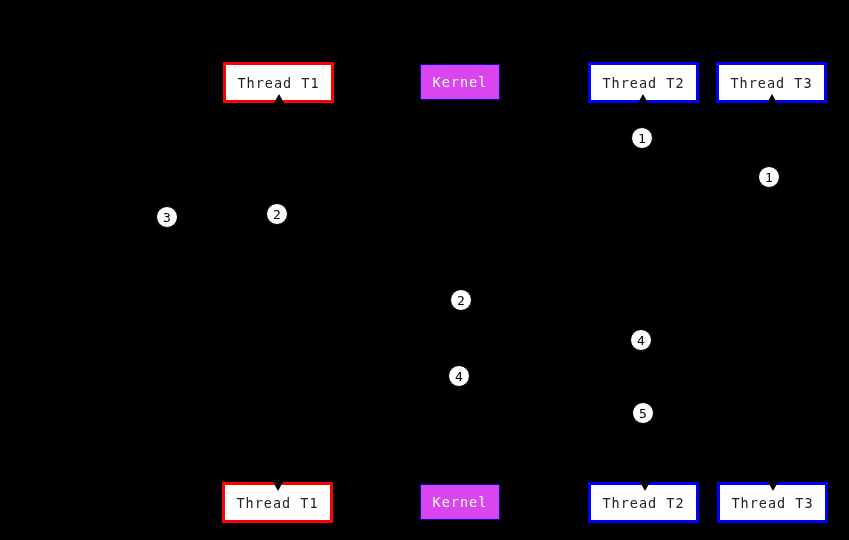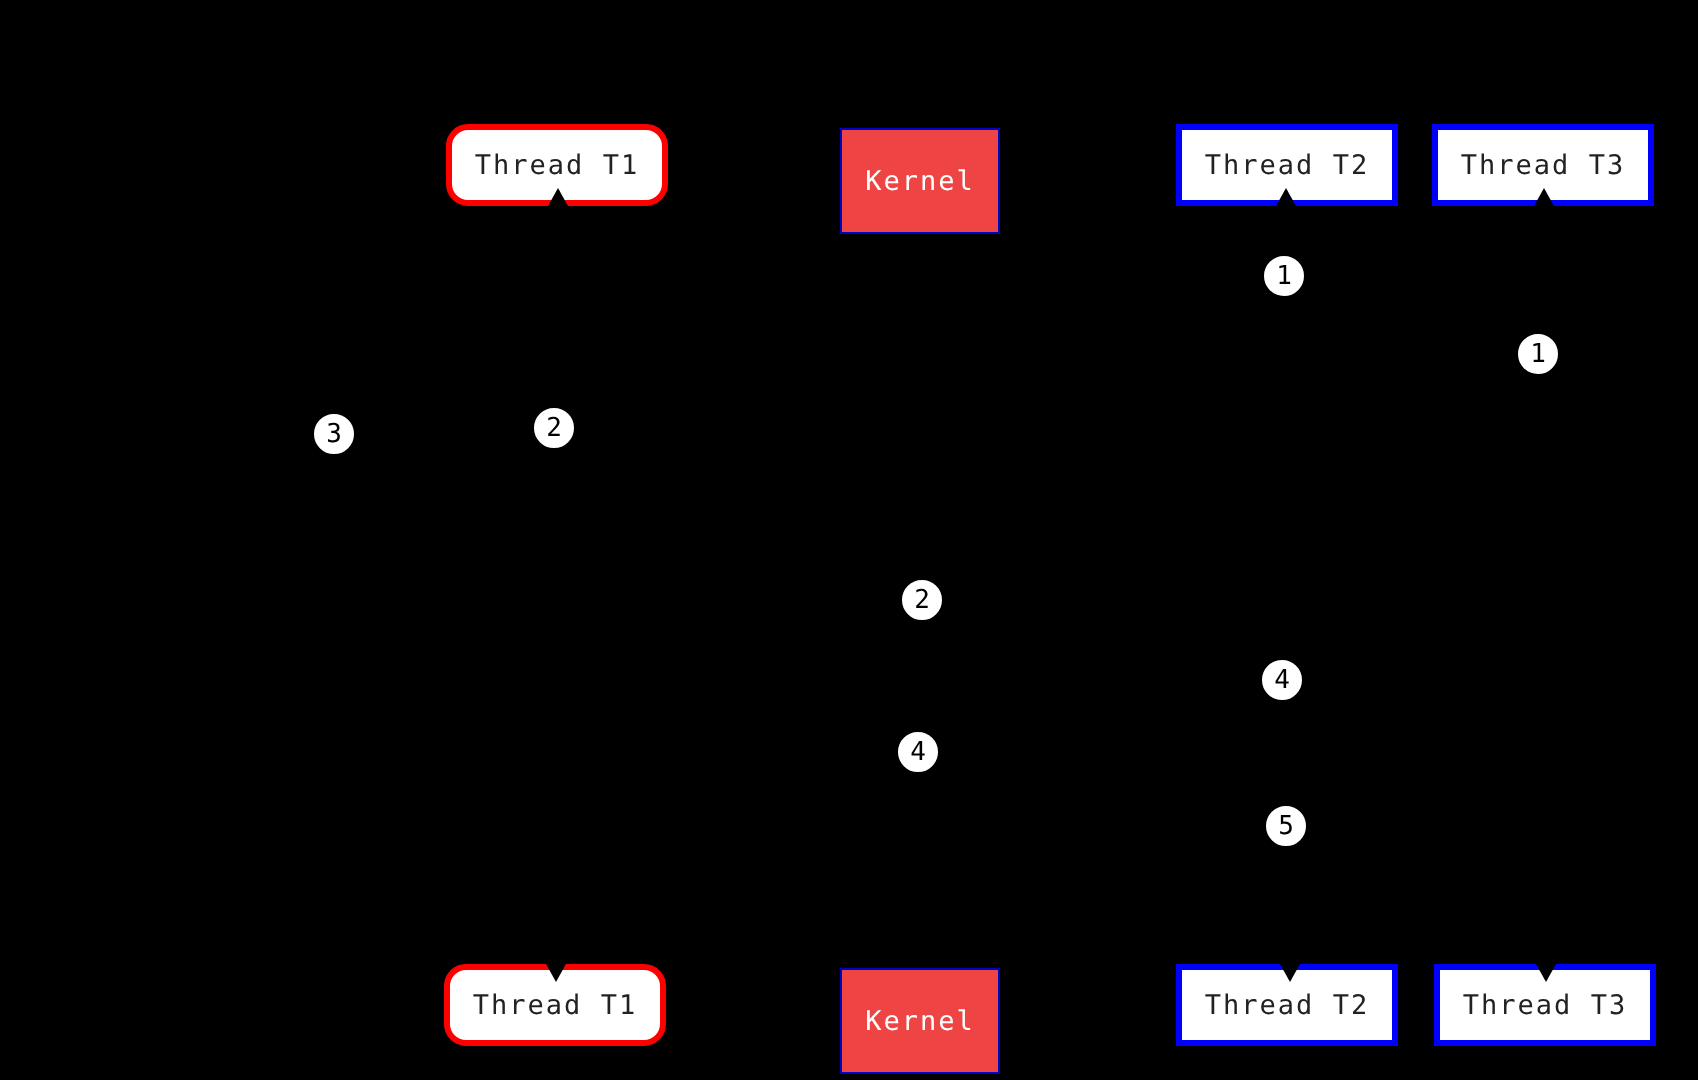--- a/index.html
+++ b/index.html
@@ -21,25 +21,25 @@
     color: #222222;
     font-size: 13.5px;
     letter-spacing: 1px;
     white-space: nowrap;
   }
   .thread-box {
     width: 111px;
     height: 41px;
     border: 3px solid #0000ff;
   }
-  .red-border { border-color: #ff0000; border-radius: 11px; }
+  .red-border { border-color: #ff0000; }
   .kernel-box {
     width: 80px;
-    height: 53px;
-    background: #ef4444;
+    height: 36px;
+    background: #d946ef;
     border: 1px solid #0000c8;
     color: #ffffff;
   }
   
   .pos-t1-top     { left: 223px; top: 62px; }
   .pos-kernel-top { left: 420px; top: 64px; }
   .pos-t2-top     { left: 588px; top: 62px; }
   .pos-t3-top     { left: 716px; top: 62px; }
   
   .pos-t1-bot     { left: 222px; top: 482px; }

